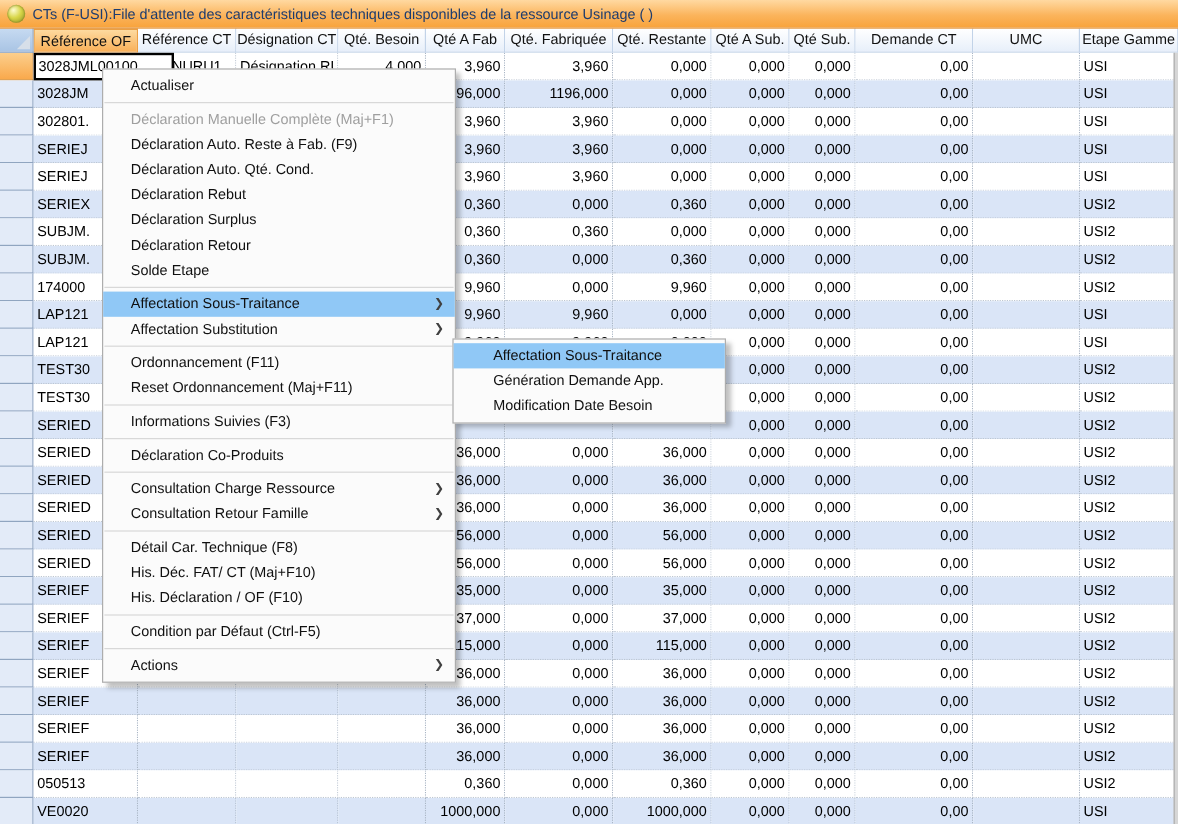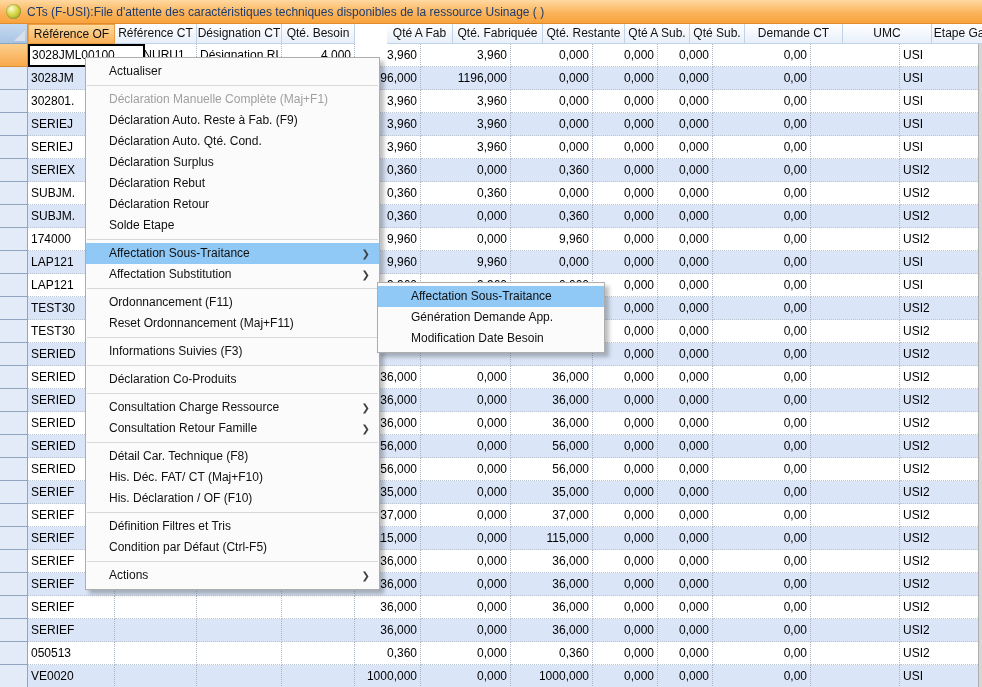--- a/index.html
+++ b/index.html
@@ -70,21 +70,21 @@
   <div class="grid">
     <div class="grid-header" id="grid-header">
       <div class="corner">
         <span class="corner-tri"></span>
       </div>
 
     <div class="hcell sorted" style="width: 87px;">Référence OF</div>
         <div class="hcell" style="width: 82px;">Référence CT</div>
         <div class="hcell" style="width: 85px;">Désignation CT</div>
         <div class="hcell" style="width: 73px;">Qté. Besoin</div>
-        <div class="hcell" style="width: 66px; margin-left: 32px;">Qté A Fab</div>
+        <div class="hcell" style="width: 66px;">Qté A Fab</div>
         <div class="hcell" style="width: 90px;">Qté. Fabriquée</div>
         <div class="hcell" style="width: 82px;">Qté. Restante</div>
         <div class="hcell" style="width: 65px;">Qté A Sub.</div>
         <div class="hcell" style="width: 55px;">Qté Sub.</div>
         <div class="hcell" style="width: 98px;">Demande CT</div>
         <div class="hcell" style="width: 89px;">UMC</div>
         <div class="hcell" style="width: 82px;">Etape Gamme</div>
       </div>
     <div class="grid-body" id="grid-body">
 
@@ -512,43 +512,42 @@
     <div class="active-cell">3028JML00100</div>
     <div class="right-edge"></div>
   </div>
 
   <div class="menu" id="context-menu" style="left: 85px; top: 57px; width: 295px;">
       <div class="mi"><span class="mi-label">Actualiser</span></div>
       <div class="msep"></div>
       <div class="mi dis"><span class="mi-label">Déclaration Manuelle Complète (Maj+F1)</span></div>
       <div class="mi"><span class="mi-label">Déclaration Auto. Reste à Fab. (F9)</span></div>
       <div class="mi"><span class="mi-label">Déclaration Auto. Qté. Cond.</span></div>
+      <div class="mi"><span class="mi-label">Déclaration Rebut</span></div>
       <div class="mi"><span class="mi-label">Déclaration Surplus</span></div>
-      <div class="mi"><span class="mi-label">Déclaration Rebut</span></div>
       <div class="mi"><span class="mi-label">Déclaration Retour</span></div>
       <div class="mi"><span class="mi-label">Solde Etape</span></div>
       <div class="msep"></div>
       <div class="mi hl"><span class="mi-label">Affectation Sous-Traitance</span><span class="mi-arrow"></span></div>
       <div class="mi"><span class="mi-label">Affectation Substitution</span><span class="mi-arrow"></span></div>
       <div class="msep"></div>
       <div class="mi"><span class="mi-label">Ordonnancement (F11)</span></div>
       <div class="mi"><span class="mi-label">Reset Ordonnancement (Maj+F11)</span></div>
       <div class="msep"></div>
       <div class="mi"><span class="mi-label">Informations Suivies (F3)</span></div>
       <div class="msep"></div>
       <div class="mi"><span class="mi-label">Déclaration Co-Produits</span></div>
       <div class="msep"></div>
       <div class="mi"><span class="mi-label">Consultation Charge Ressource</span><span class="mi-arrow"></span></div>
       <div class="mi"><span class="mi-label">Consultation Retour Famille</span><span class="mi-arrow"></span></div>
       <div class="msep"></div>
       <div class="mi"><span class="mi-label">Détail Car. Technique (F8)</span></div>
       <div class="mi"><span class="mi-label">His. Déc. FAT/ CT (Maj+F10)</span></div>
       <div class="mi"><span class="mi-label">His. Déclaration / OF (F10)</span></div>
       <div class="msep"></div>
-      <div class="mi"><span class="mi-label">Définition Filtres et Tris</span></div>
       <div class="mi"><span class="mi-label">Condition par Défaut (Ctrl-F5)</span></div>
       <div class="msep"></div>
       <div class="mi"><span class="mi-label">Actions</span><span class="mi-arrow"></span></div>
     </div>
   <div class="menu submenu" id="submenu" style="left: 377px; width: 228px; top: 282px;">
       <div class="mi hl"><span class="mi-label">Affectation Sous-Traitance</span></div>
       <div class="mi"><span class="mi-label">Génération Demande App.</span></div>
       <div class="mi"><span class="mi-label">Modification Date Besoin</span></div>
     </div>
 </div>

